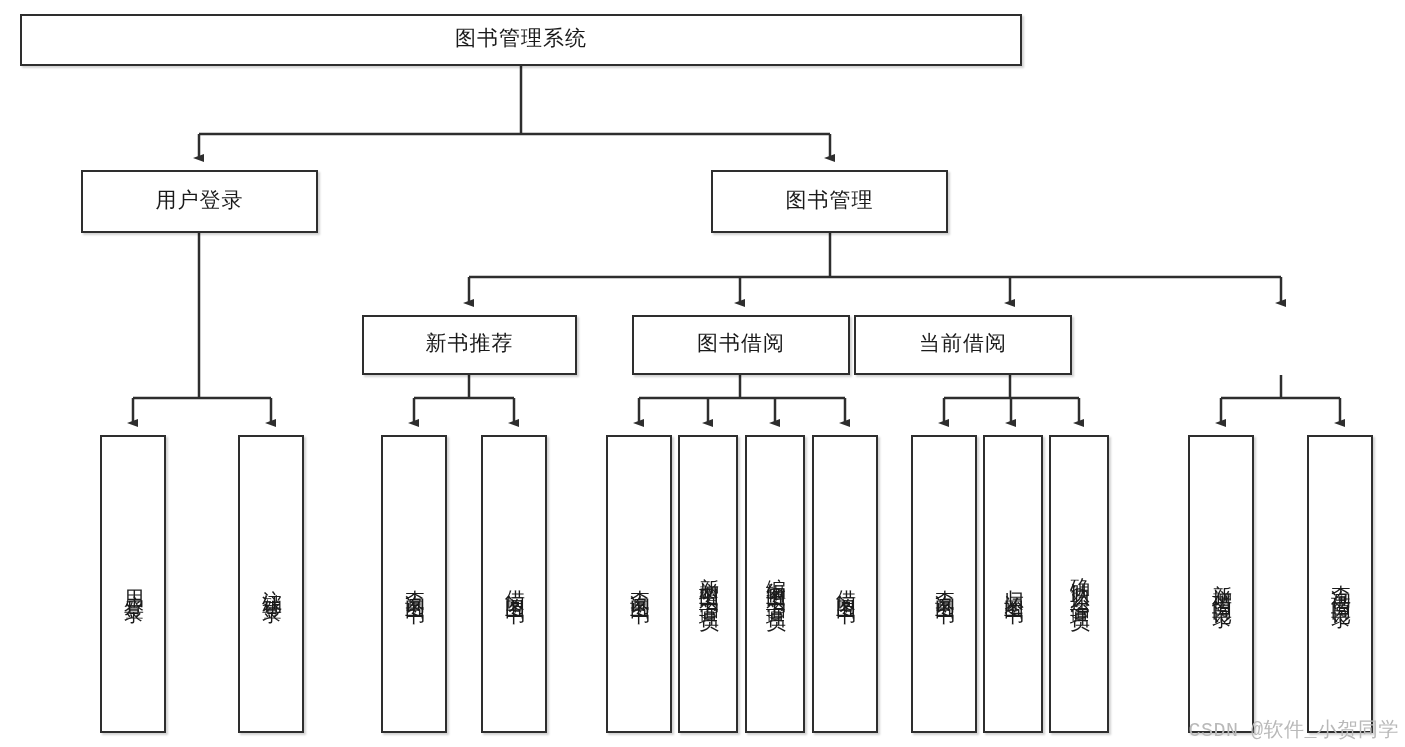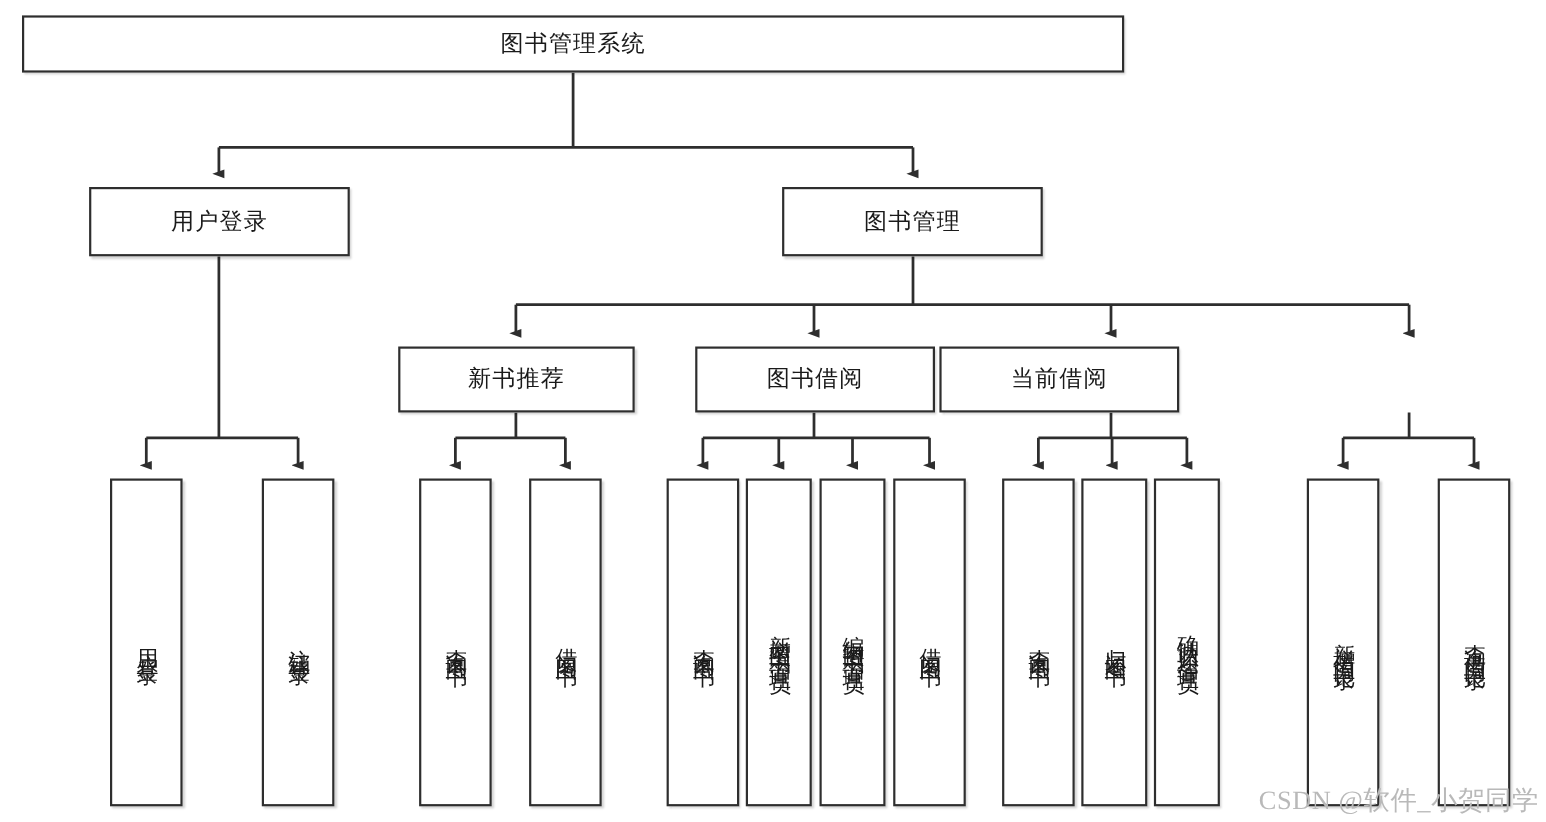--- a/index.html
+++ b/index.html
@@ -5,21 +5,21 @@
   html, body {
     margin: 0;
     padding: 0;
     background: #ffffff;
   }
   #canvas {
     position: relative;
     width: 1405px;
     height: 747px;
     background: #ffffff;
-    font-family: Liberation Serif, serif;
+    font-family: Liberation Mono, monospace;
     overflow: hidden;
   }
   svg.edges {
     position: absolute;
     left: 0; top: 0;
     width: 1405px;
     height: 747px;
     pointer-events: none;
   }
   .node {
@@ -51,21 +51,21 @@
   .node.vert .vlabel {
     writing-mode: vertical-rl;
     text-orientation: upright;
     display: block;
     white-space: normal;
   }
   .watermark {
     position: absolute;
     right: 6px;
     bottom: 4px;
-    font-size: 24px;
+    font-size: 20px;
     color: #b9b9b9;
     letter-spacing: 0.5px;
     white-space: nowrap;
   }
 </style>
 </head>
 <body>
 
 <div id="canvas">
 

